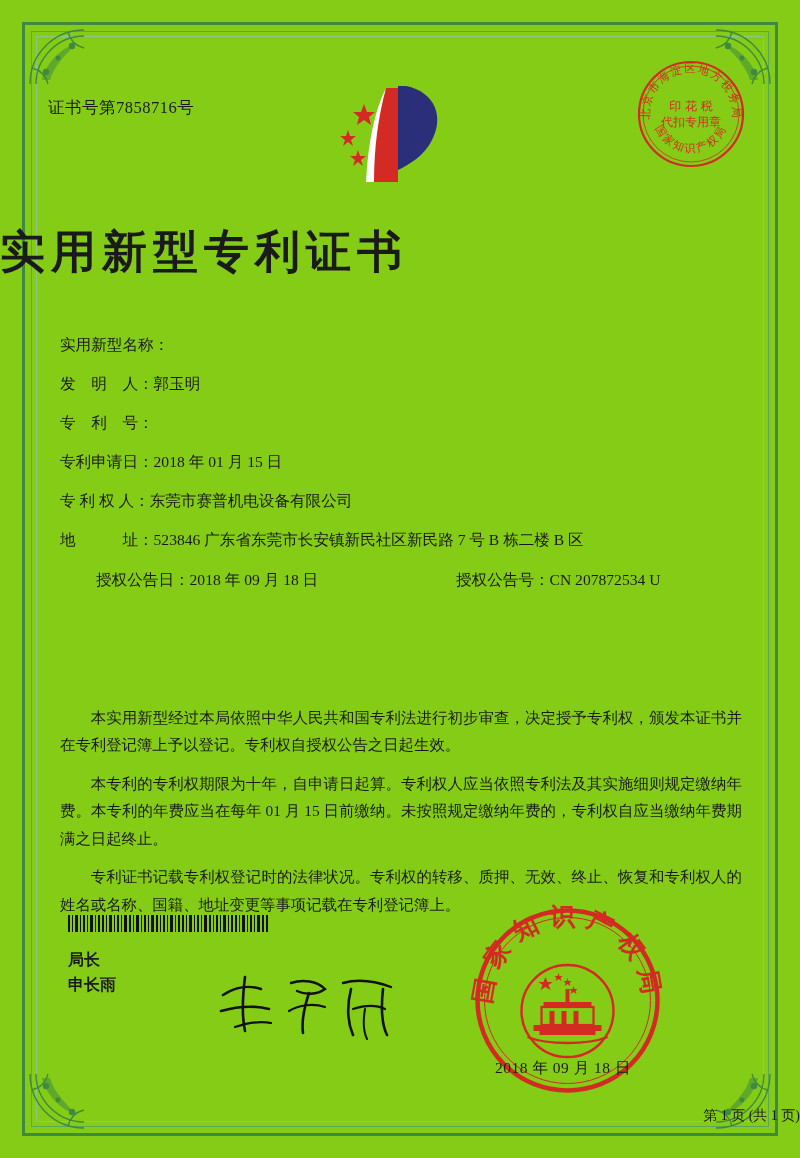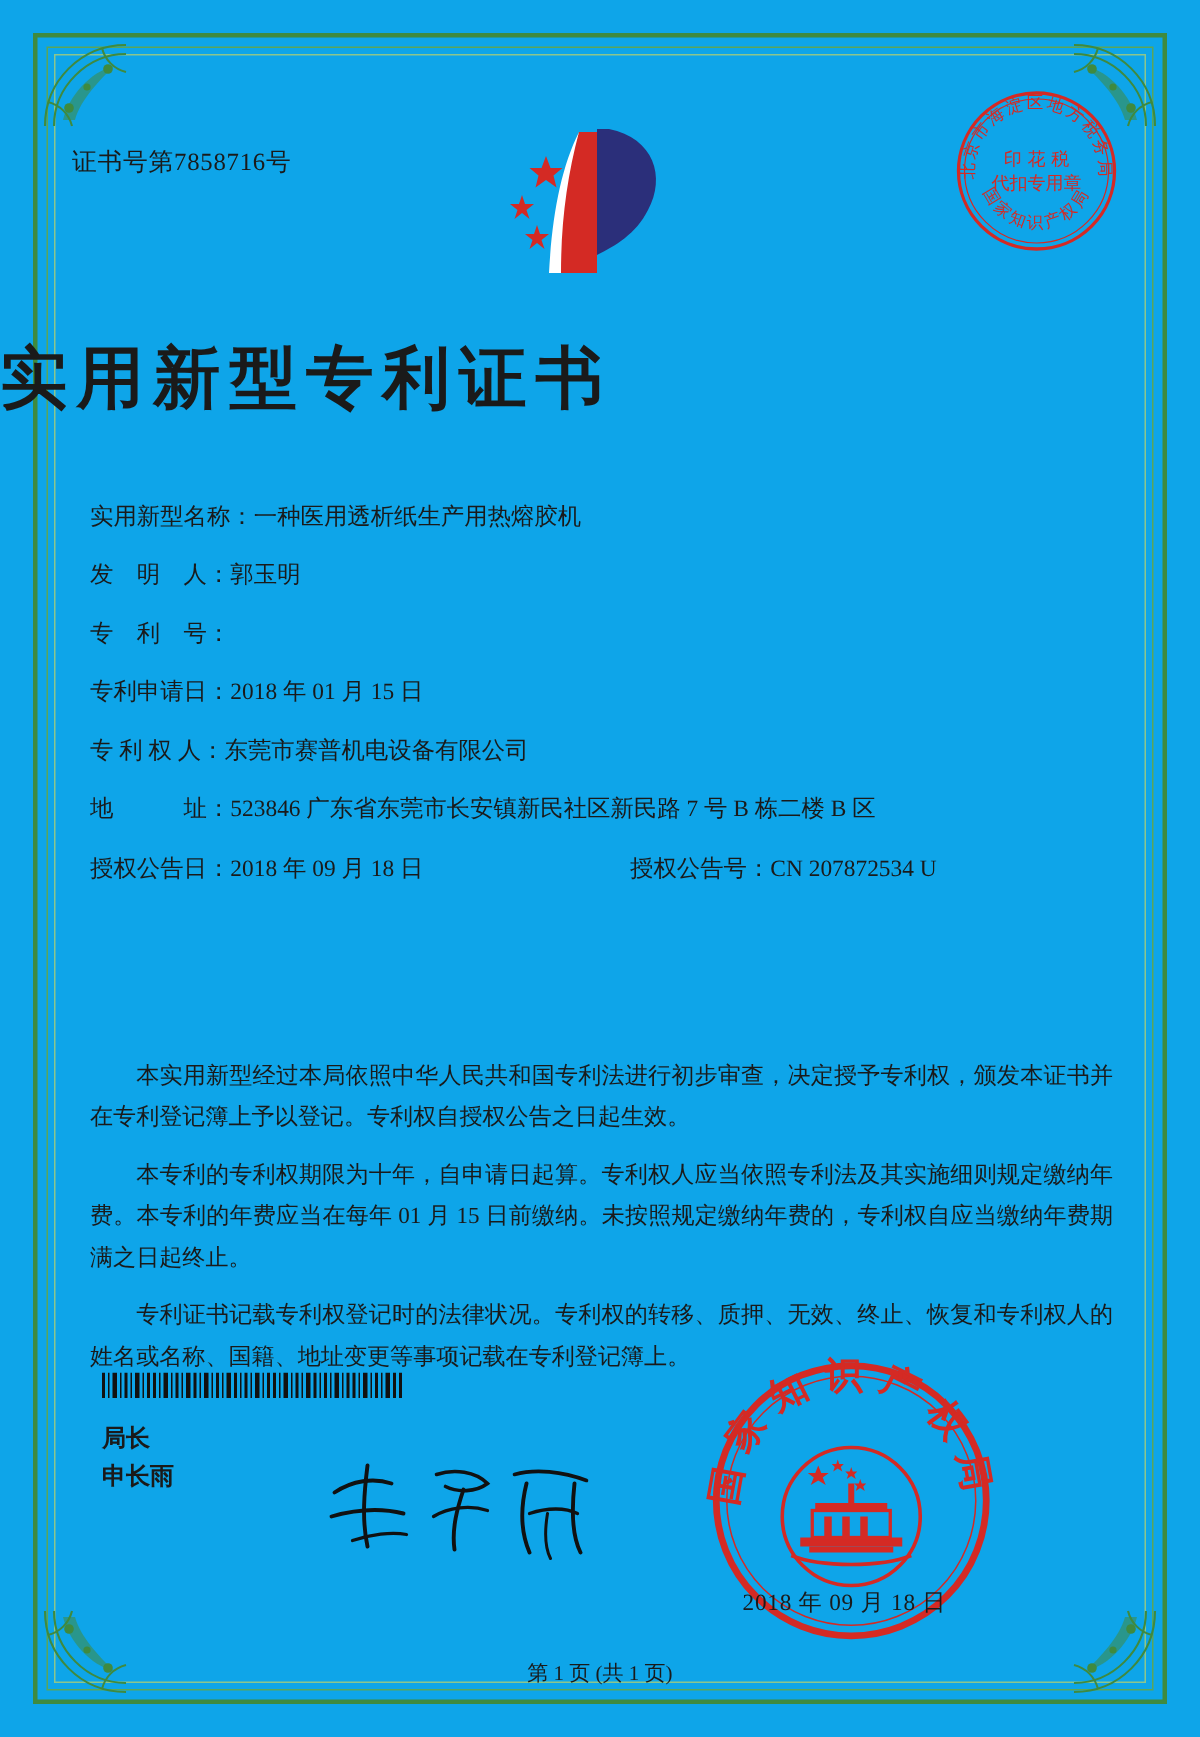--- a/index.html
+++ b/index.html
@@ -9,21 +9,21 @@
   }
   body {
     font-family: "Liberation Serif", "DejaVu Serif", serif;
     color: #1a1a1a;
   }
   .page {
     position: relative;
     width: 800px;
     height: 1158px;
     margin: 0 auto;
-    background: #0ea5e9;
+    background: #84cc16;
     overflow: hidden;
   }
 
   
   .border-outer {
     position: absolute;
     left: 22px; top: 22px; right: 22px; bottom: 22px;
     border: 3px solid #3f8a3f;
     box-sizing: border-box;
   }
@@ -103,21 +103,21 @@
     flex: 0 0 auto;
     white-space: pre;
   }
   .f-value {
     flex: 1 1 auto;
     white-space: pre-wrap;
   }
   .field-row.two-col {
     justify-content: flex-start;
   }
-  .col-a { width: 360px; display: flex; }
+  .col-a { width: 360px; display: flex; margin-left: 36px; }
   .col-b { display: flex; }
 
   
   .body-text {
     position: absolute;
     left: 60px;
     right: 58px;
     top: 693px;
     font-size: 15.4px;
     line-height: 1.78;
@@ -167,21 +167,21 @@
     font-size: 15.5px;
     letter-spacing: .5px;
     white-space: nowrap;
   }
 
   
   .footer {
     position: absolute;
     left: 0; right: 0;
     bottom: 33px;
-    text-align: center;
+    text-align: right;
     font-size: 14px;
   }
 </style>
 </head>
 <body>
 
 <div class="page">
 
   <div class="border-outer"></div>
   <div class="border-inner"></div>
@@ -266,21 +266,20 @@
       <text x="56" y="52" fill="#d42a24" font-size="12" font-family="DejaVu Serif, serif" text-anchor="middle">印 花 税</text>
       <text x="56" y="68" fill="#d42a24" font-size="12" font-family="DejaVu Serif, serif" text-anchor="middle">代扣专用章</text>
     </svg>
   </div>
 
   <div class="title">实用新型专利证书</div>
 
   <div class="fields">
     <div class="field-row">
       <span class="f-label">实用新型名称：</span>
-      <span class="f-value">一种医用透析纸生产用热熔胶机</span>
     </div>
     <div class="field-row">
       <span class="f-label">发　明　人：</span>
       <span class="f-value">郭玉明</span>
     </div>
     <div class="field-row">
       <span class="f-label">专　利　号：</span>
     </div>
     <div class="field-row">
       <span class="f-label">专利申请日：</span>

